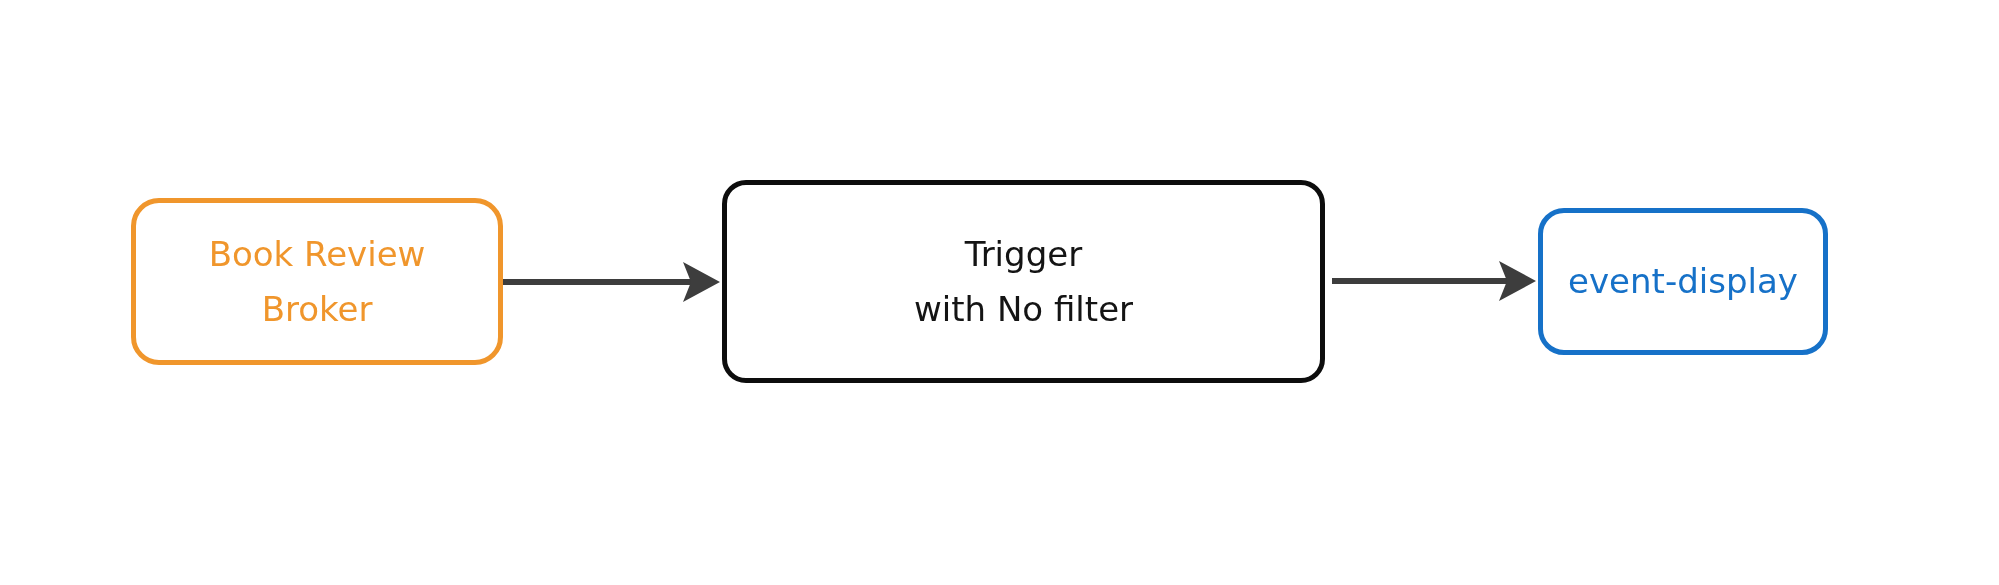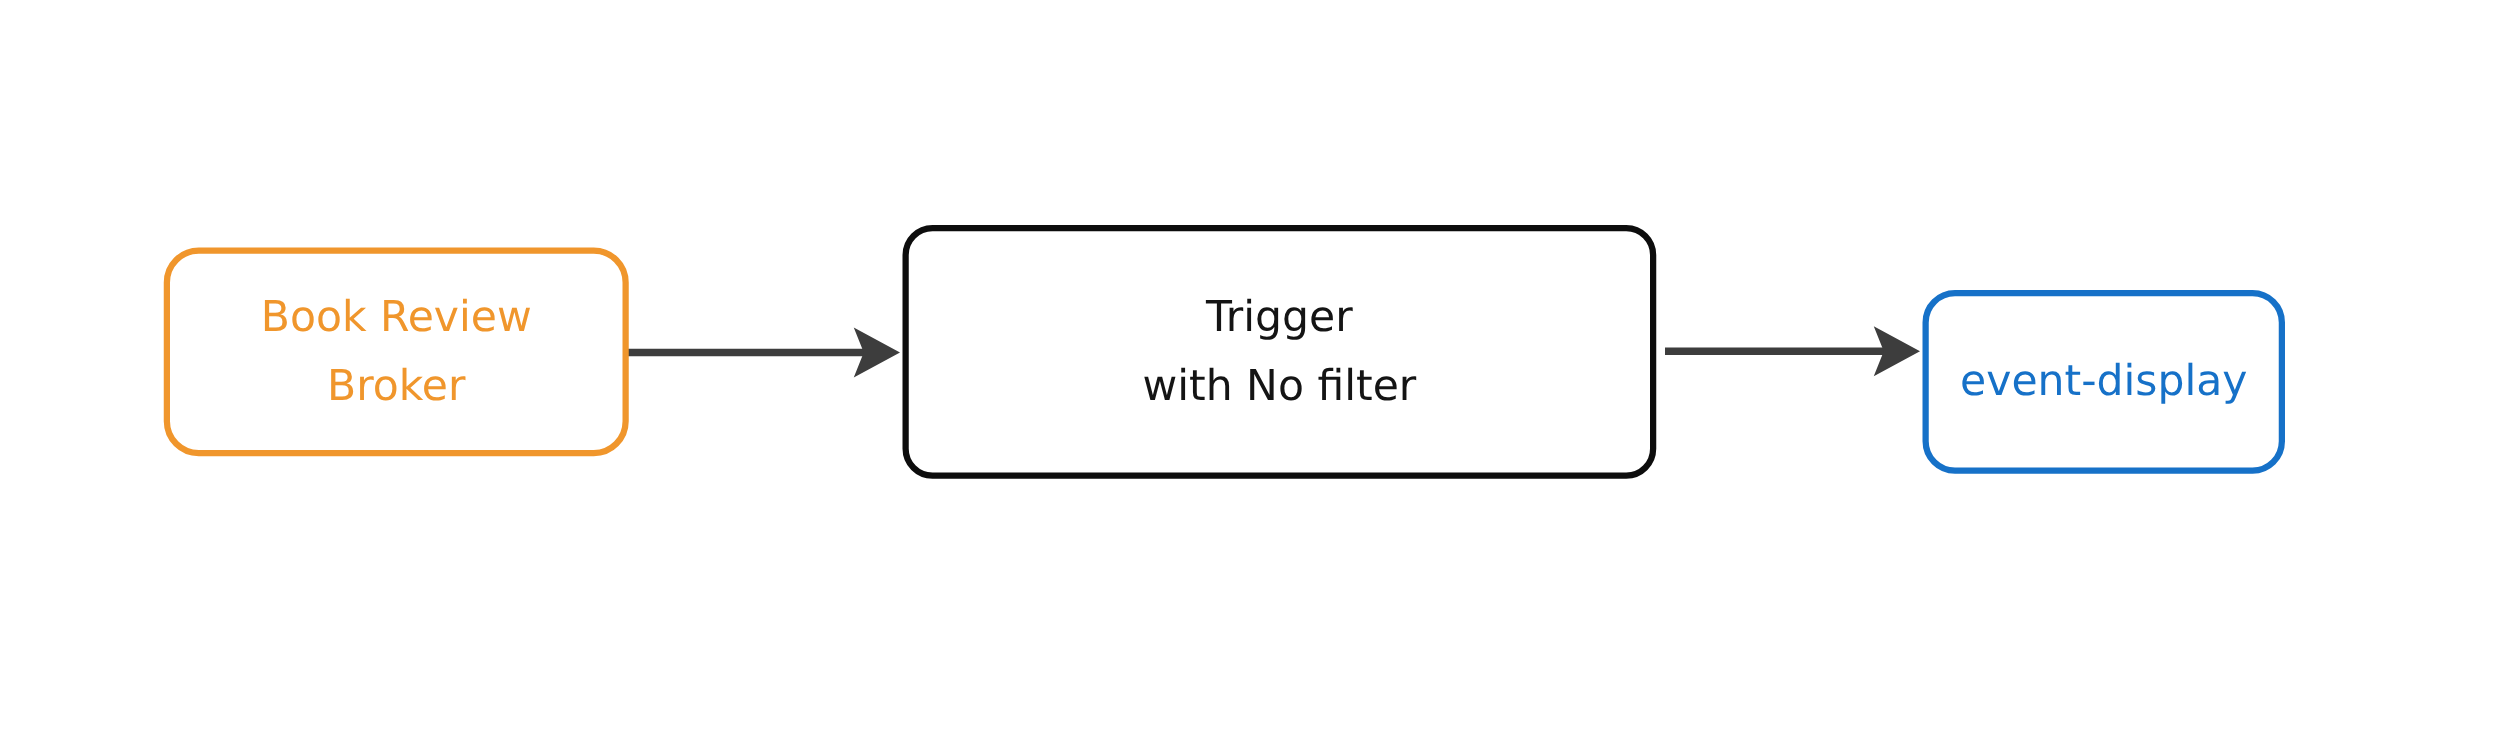--- a/index.html
+++ b/index.html
@@ -72,17 +72,17 @@
   <div class="node node-broker" style="border-color: rgb(240, 150, 44); color: rgb(240, 150, 44); background: rgb(255, 255, 255);">
     <span class="label">Book Review
 Broker</span>
   </div>
 
   <div class="node node-trigger" style="border-color: rgb(13, 13, 13); color: rgb(20, 20, 20); background: rgb(255, 255, 255);">
     <span class="label">Trigger
 with No filter</span>
   </div>
 
-  <div class="node node-event-display" style="border-color: rgb(22, 113, 200); color: rgb(22, 113, 200); background: rgb(255, 255, 255); margin-top: 24px;">
+  <div class="node node-event-display" style="border-color: rgb(22, 113, 200); color: rgb(22, 113, 200); background: rgb(255, 255, 255);">
     <span class="label">event-display</span>
   </div>
 
 </div>
 
 </body></html>

